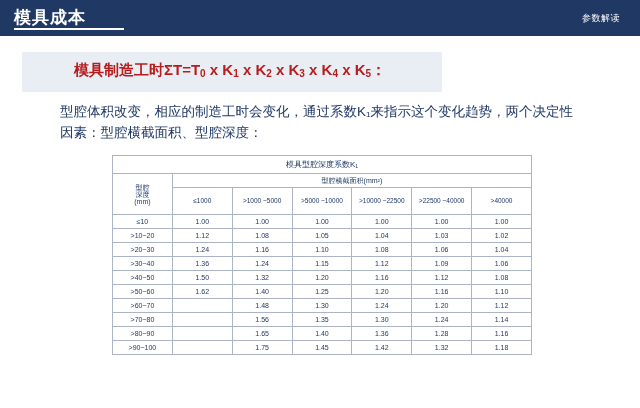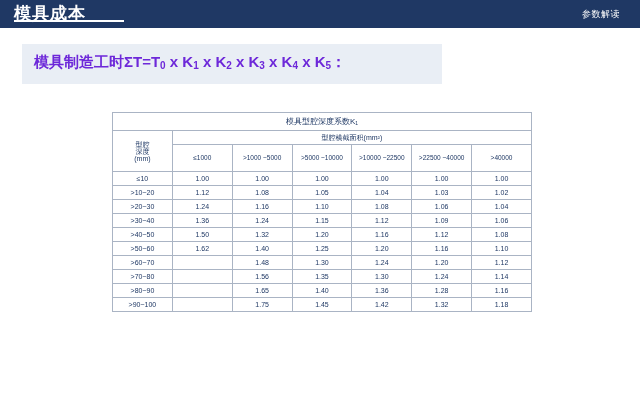--- a/index.html
+++ b/index.html
@@ -17,21 +17,21 @@
     position: relative;
     width: 640px;
     height: 408px;
     background: #ffffff;
     box-sizing: border-box;
   }
   
   .header {
     position: relative;
     width: 640px;
-    height: 28px;
+    height: 36px;
     background: #1f3864;
     display: flex;
     align-items: center;
     justify-content: space-between;
     box-sizing: border-box;
     padding: 0 14px 0 14px;
   }
   .header-title {
     color: #ffffff;
     font-size: 17px;
@@ -59,23 +59,24 @@
   .formula-bar {
     margin: 16px 0 0 22px;
     width: 420px;
     background: #e9eef5;
     padding: 9px 10px 9px 12px;
     box-sizing: border-box;
   }
   .formula-text {
     font-size: 15px;
     font-weight: bold;
-    color: #6d28d9;
+    color: #b91c1c;
     line-height: 18px;
     white-space: nowrap;
+    margin-left: 40px;
   }
   .formula-text sub {
     font-size: 10px;
     vertical-align: -2px;
   }
   
   .subhead {
     margin: 14px 0 0 68px;
     font-size: 13px;
     color: #1f3864;
@@ -84,21 +85,21 @@
   }
   .para {
     margin: 9px 0 0 60px;
     width: 520px;
     font-size: 13.5px;
     color: #1f3864;
     line-height: 21px;
   }
   
   .table-wrap {
-    margin: 28px 0 0 112px;
+    margin: 12px 0 0 112px;
     width: 420px;
   }
   table.k1 {
     border-collapse: collapse;
     width: 420px;
     font-size: 7px;
     color: #1f3864;
     table-layout: fixed;
   }
   table.k1 td, table.k1 th {
@@ -146,20 +147,21 @@
     <div class="header-underline"></div>
   </div>
 
   <div class="formula-bar">
     <div class="formula-text">
       <span>模具制造工时ΣT=T</span><sub>0</sub><span> x K</span><sub>1</sub><span> x K</span><sub>2</sub><span> x K</span><sub>3</sub><span> x K</span><sub>4</sub><span> x K</span><sub>5</sub><span>：</span>
     </div>
   </div>
 
 
+  <div class="para">型腔体积改变，相应的制造工时会变化，通过系数K₁来指示这个变化趋势，两个决定性因素：型腔横截面积、型腔深度：</div>
 
   <div class="table-wrap">
     <table class="k1">
       <tbody>
         <tr class="title-row">
           <td colspan="7">模具型腔深度系数K₁</td>
         </tr>
         <tr class="grp-row">
           <td rowspan="2" class="corner">
             <span>型腔</span><br>

